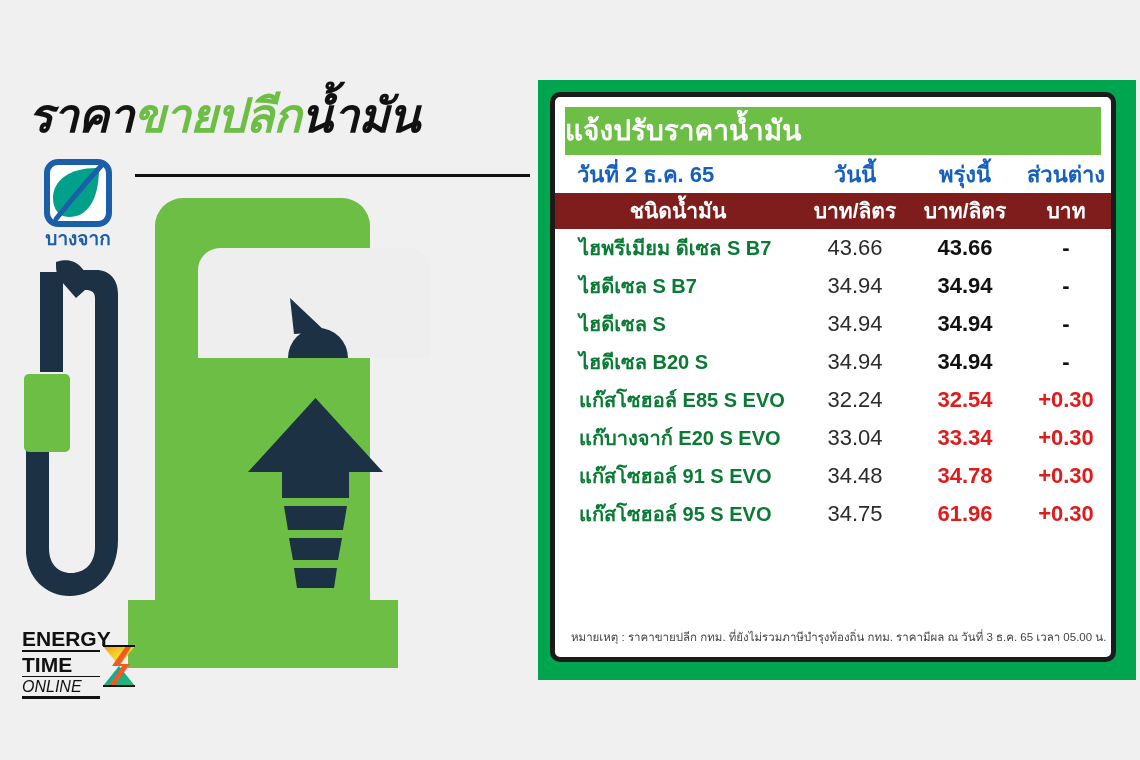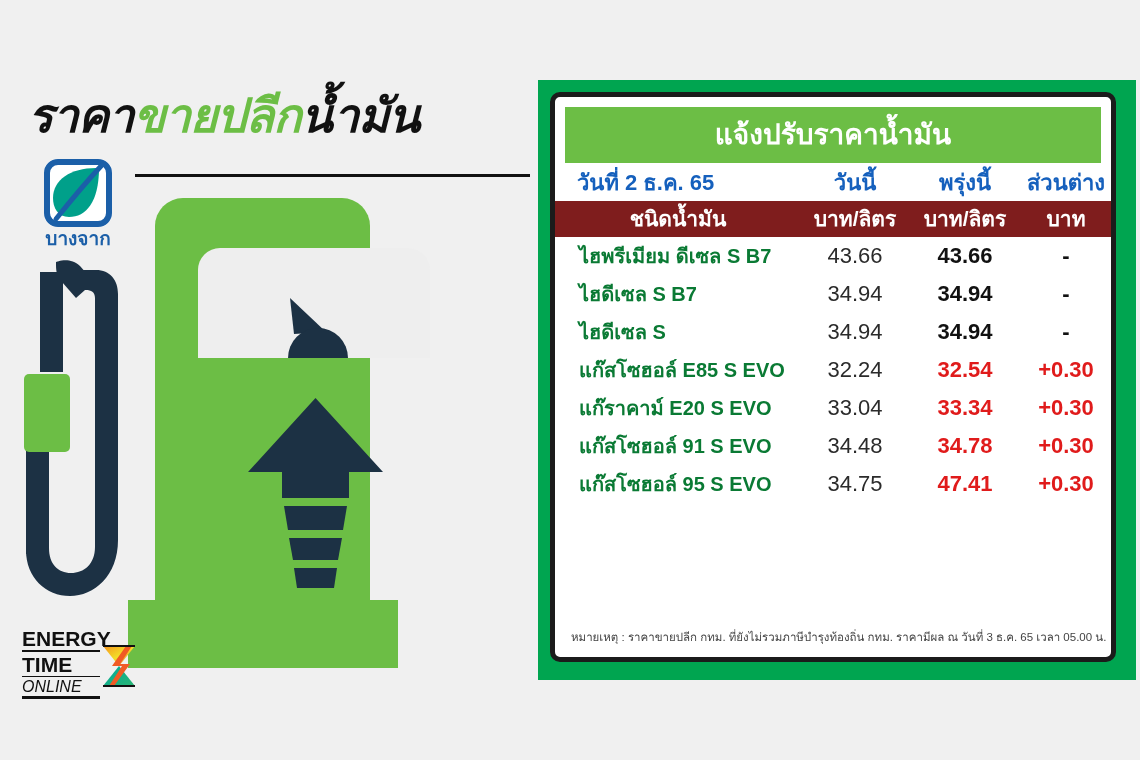--- a/index.html
+++ b/index.html
@@ -75,22 +75,22 @@
   .panel{
     position:absolute;left:538px;top:80px;width:598px;height:600px;
     background:#00a550;
   }
   .card{
     position:absolute;left:12px;top:12px;width:566px;height:570px;
     background:#ffffff;border:5px solid #1b1b1b;border-radius:10px;
     box-sizing:border-box;overflow:hidden;
   }
   .card-title{
-    margin:10px 10px 0 10px;height:56px;background:#6cbe45;
-    display:flex;align-items:center;justify-content:center;
+    margin:10px 10px 0 10px;height:48px;background:#6cbe45;
+    display:flex;align-items:center;justify-content:flex-start;
   }
   .card-title .t{
     color:#ffffff;font-size:28px;font-weight:bold;line-height:1;
   }
 
   table.price{
     width:100%;border-collapse:collapse;table-layout:fixed;
   }
   table.price col.c0{width:246px;}
   table.price col.c1{width:108px;}
@@ -237,41 +237,47 @@
             <td class="ctomorrow v-neutral">34.94</td>
             <td class="cdiff v-neutral">-</td>
           </tr>
           <tr class="row-data">
             <td class="cname">ไฮดีเซล S</td>
             <td class="ctoday">34.94</td>
             <td class="ctomorrow v-neutral">34.94</td>
             <td class="cdiff v-neutral">-</td>
           </tr>
           <tr class="row-data">
+            <td class="cname">ไฮดีเซล B20 S</td>
+            <td class="ctoday">34.94</td>
+            <td class="ctomorrow v-neutral">34.94</td>
+            <td class="cdiff v-neutral">-</td>
+          </tr>
+          <tr class="row-data">
             <td class="cname">แก๊สโซฮอล์ E85 S EVO</td>
             <td class="ctoday">32.24</td>
             <td class="ctomorrow v-up">32.54</td>
             <td class="cdiff v-up">+0.30</td>
           </tr>
           <tr class="row-data">
-            <td class="cname">แก๊ราคาม์ E20 S EVO</td>
+            <td class="cname">แก๊บางจาก์ E20 S EVO</td>
             <td class="ctoday">33.04</td>
             <td class="ctomorrow v-up">33.34</td>
             <td class="cdiff v-up">+0.30</td>
           </tr>
           <tr class="row-data">
             <td class="cname">แก๊สโซฮอล์ 91 S EVO</td>
             <td class="ctoday">34.48</td>
             <td class="ctomorrow v-up">34.78</td>
             <td class="cdiff v-up">+0.30</td>
           </tr>
           <tr class="row-data">
             <td class="cname">แก๊สโซฮอล์ 95 S EVO</td>
             <td class="ctoday">34.75</td>
-            <td class="ctomorrow v-up">47.41</td>
+            <td class="ctomorrow v-up">61.96</td>
             <td class="cdiff v-up">+0.30</td>
           </tr>
         </tbody>
       </table>
 
       <div class="note">หมายเหตุ : ราคาขายปลีก กทม. ที่ยังไม่รวมภาษีบำรุงท้องถิ่น กทม.  ราคามีผล ณ วันที่ 3 ธ.ค. 65 เวลา 05.00 น.</div>
     </div>
   </div>
 
 </div>

